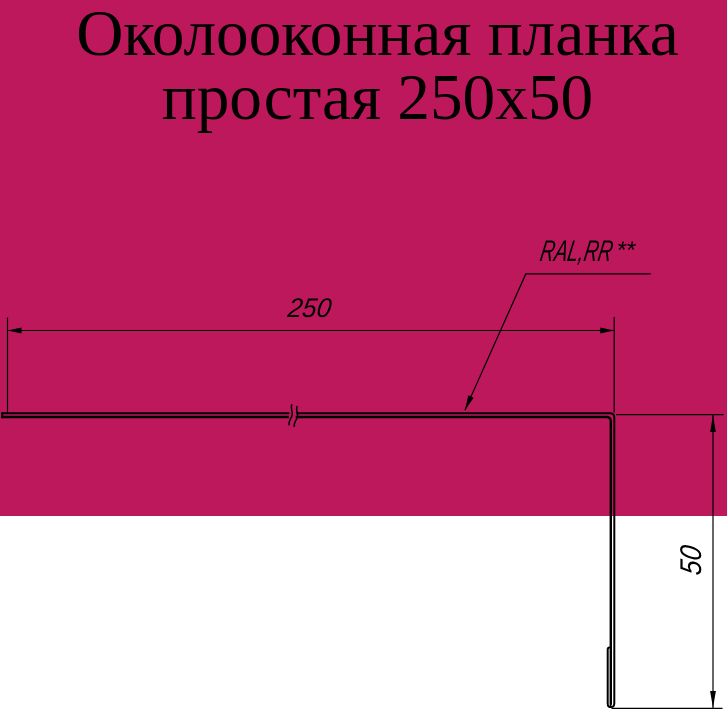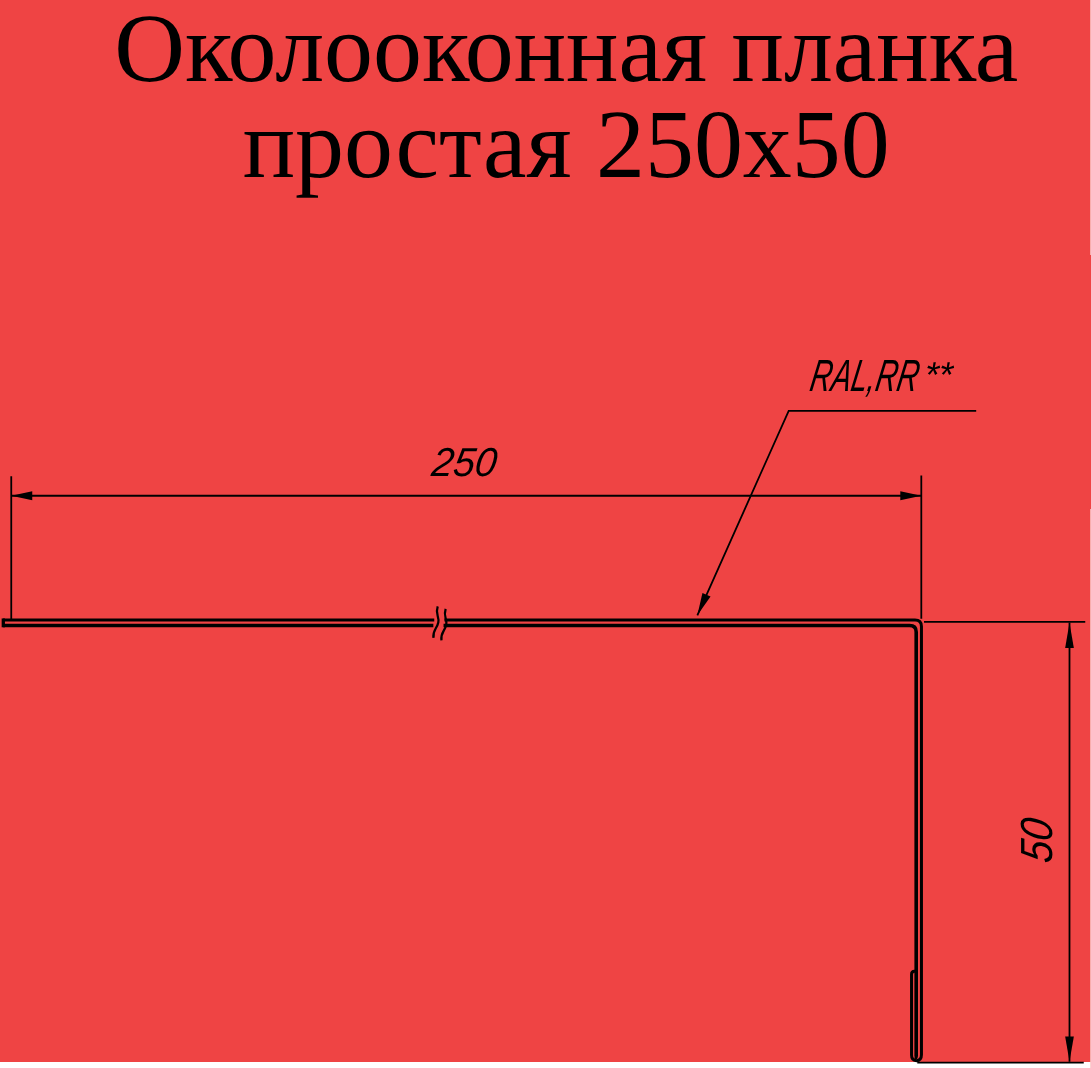--- a/index.html
+++ b/index.html
@@ -1,16 +1,16 @@
 <!DOCTYPE html>
 <html><head>
 <meta charset="utf-8">
 <style>
   html,body{margin:0;padding:0;background:#fff;width:727px;height:712px;overflow:hidden;}
-  #wrap{position:relative;width:727px;height:708px;background:#ef4444;}
+  #wrap{position:relative;width:727px;height:516px;background:#be185d;}
   #title{
     position:absolute;left:14px;top:2.3px;width:727px;
     font-family:"Liberation Serif",serif;font-size:65.3px;line-height:63.5px;
     color:#000;text-align:center;white-space:nowrap;
   }
   svg{position:absolute;left:0;top:0;}
   .thin{stroke:#000;stroke-width:1.2;fill:none;}
   .thick{stroke:#000;stroke-width:2.2;fill:none;}
   .arr{fill:#000;stroke:none;}
   .dimtxt{font-family:"Liberation Sans",sans-serif;font-style:italic;font-size:27px;fill:#000;}

